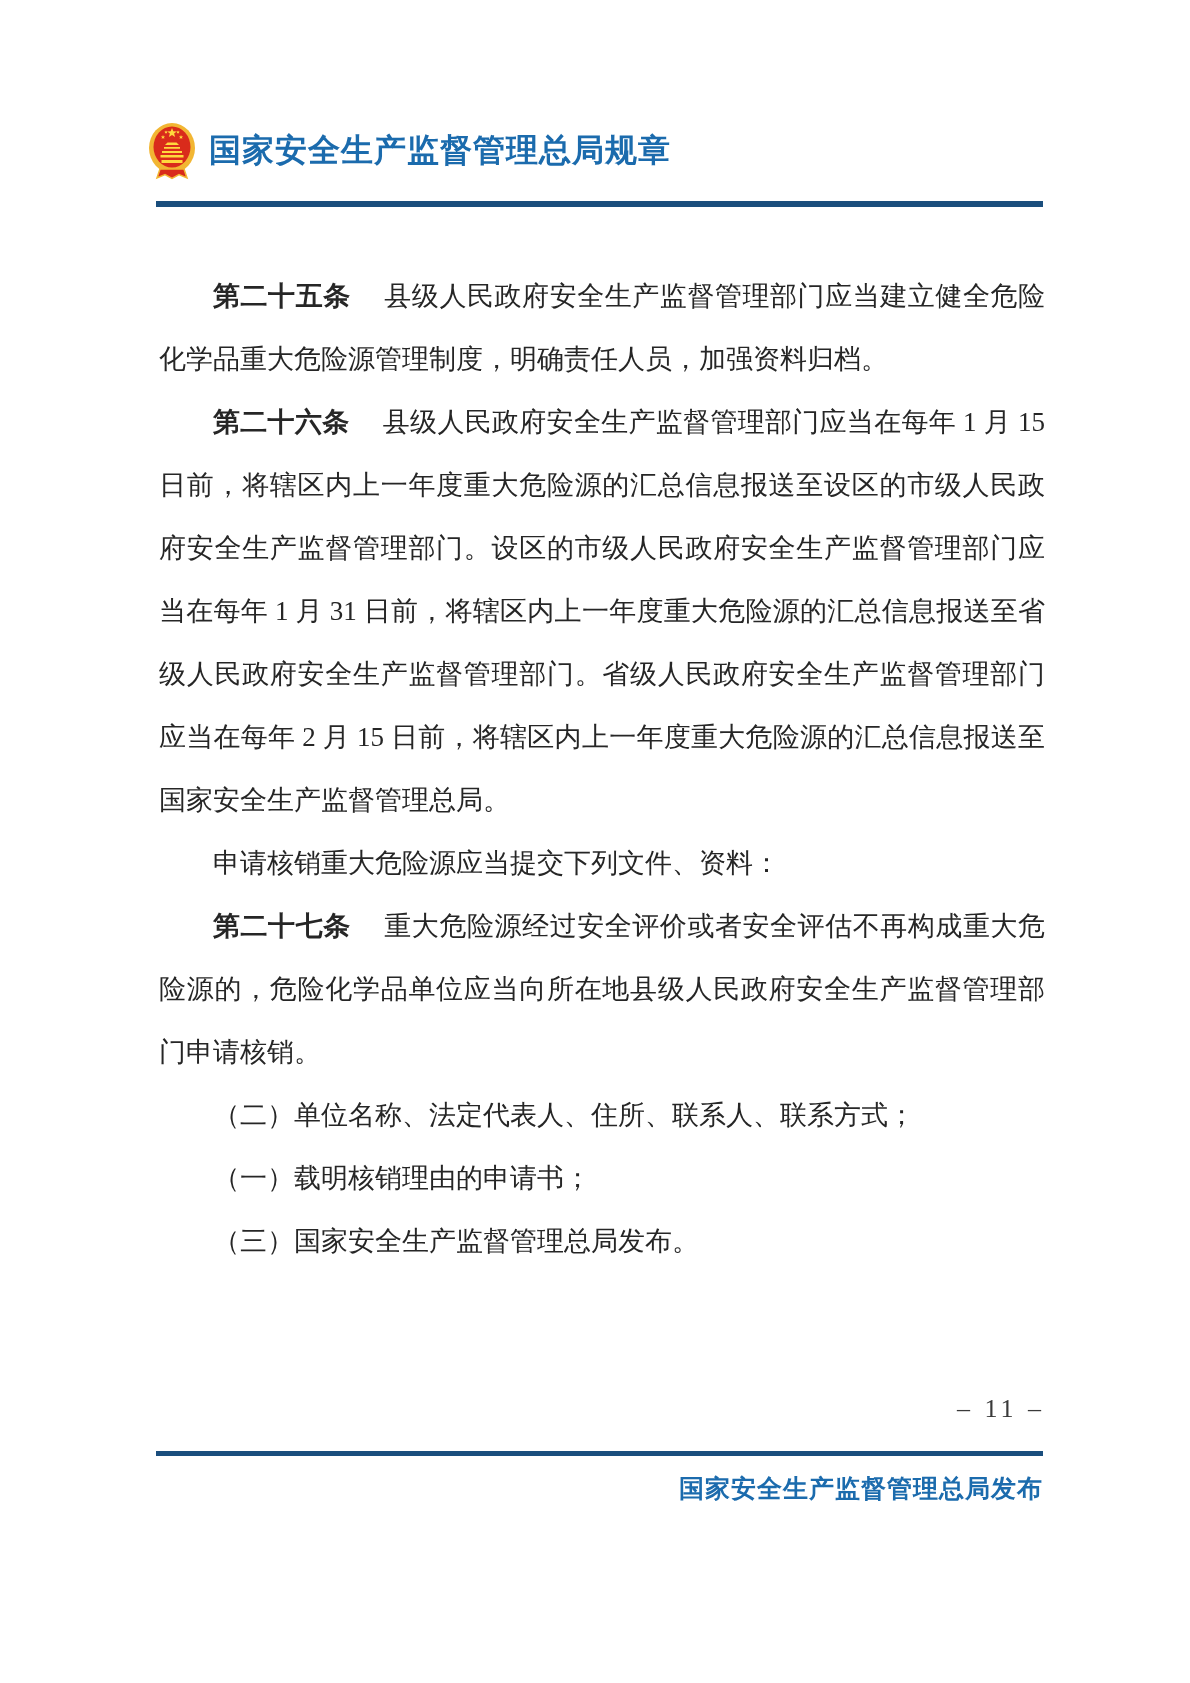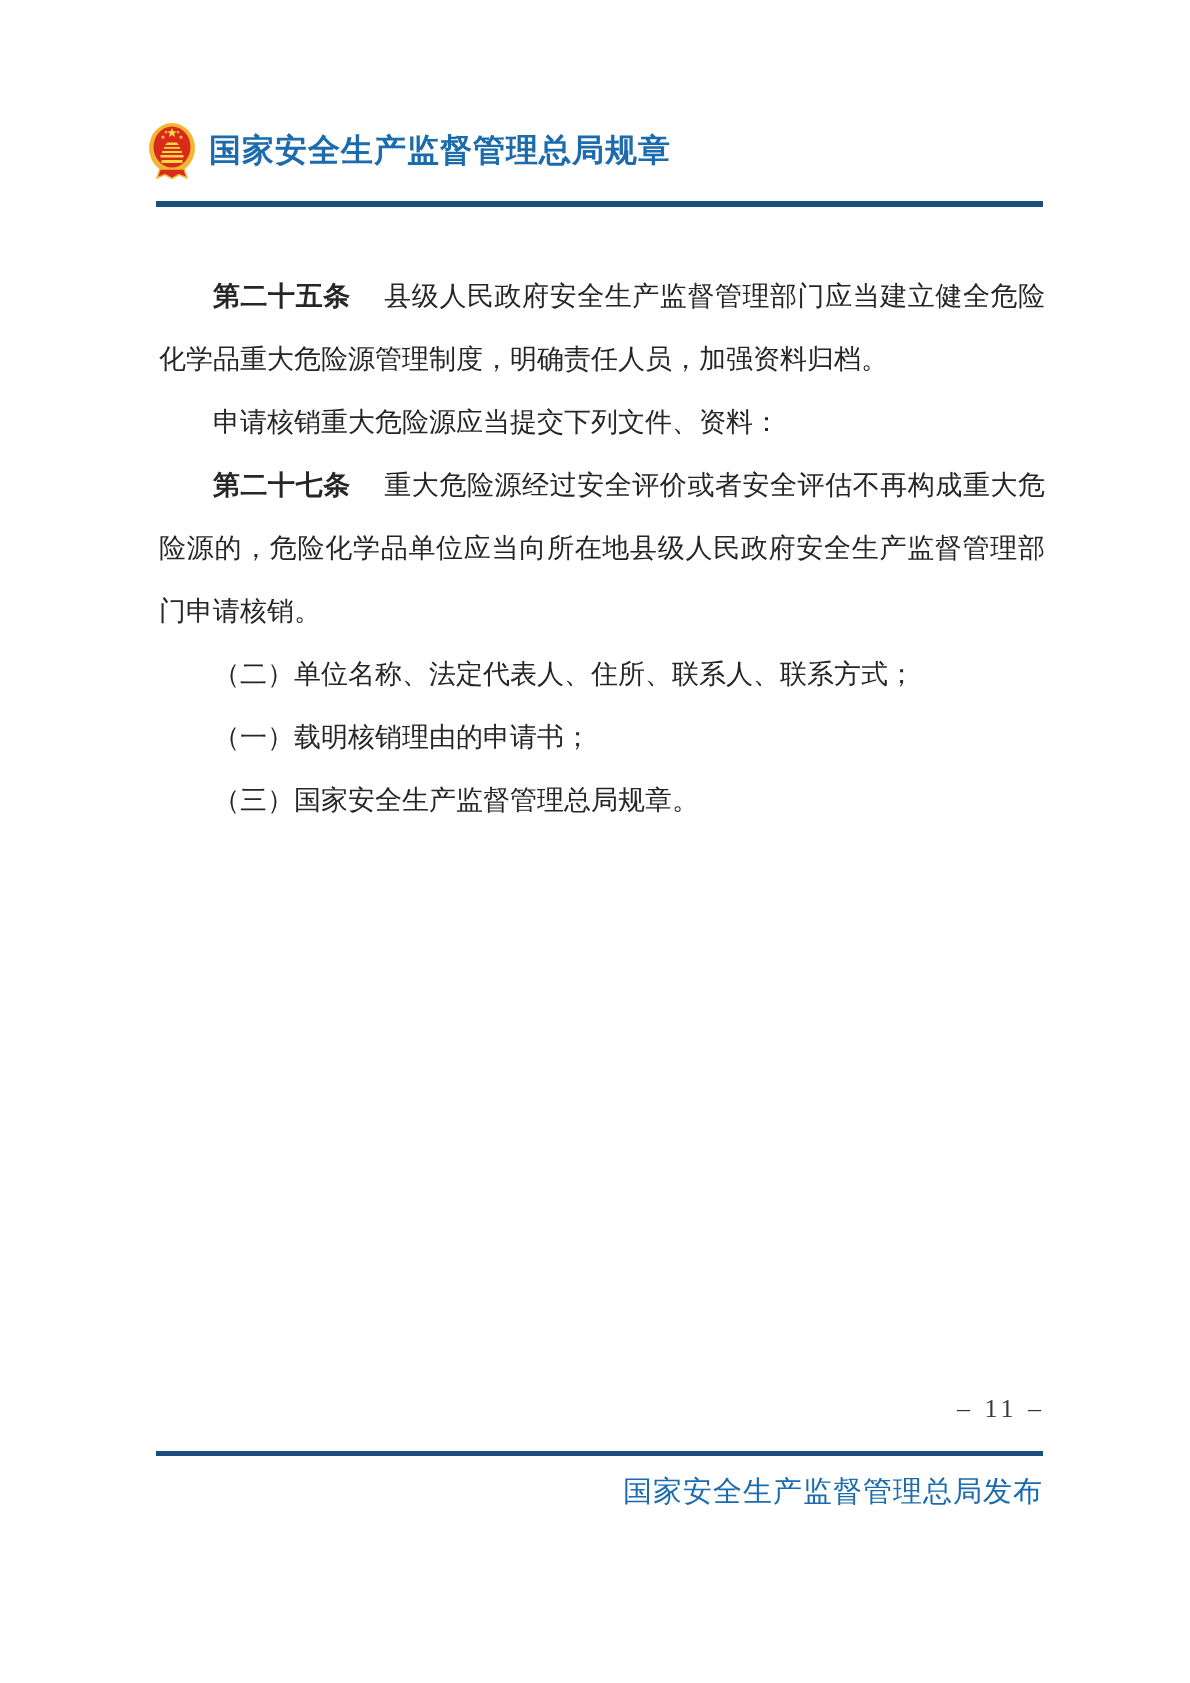--- a/index.html
+++ b/index.html
@@ -75,22 +75,22 @@
     left:156px;
     top:1443px;
     width:887px;
     height:5px;
     background:var(--rule-navy,#1a4e7d);
   }
   .footer-pub{
     position:absolute;
     right:147px;
     top:1464px;
-    font-size:29px;
-    font-weight:400;
+    font-size:25px;
+    font-weight:700;
     color:var(--accent-blue,#1b6bad);
     letter-spacing:1px;
     white-space:nowrap;
   }
 </style>
 </head>
 <body>
 
 <div class="page">
 
@@ -118,25 +118,26 @@
         <rect x="29" y="76" width="42" height="6" fill="#ffd83d"></rect>
       </svg>
     </span>
     <span class="header-title">国家安全生产监督管理总局规章</span>
   </div>
 
   <div class="header-rule"></div>
 
   <div class="doc-body">
       <p class="para"><strong>第二十五条</strong><span>　县级人民政府安全生产监督管理部门应当建立健全危险化学品重大危险源管理制度，明确责任人员，加强资料归档。</span></p>
+      <p class="para"><strong>第二十六条</strong><span>　县级人民政府安全生产监督管理部门应当在每年 1 月 15 日前，将辖区内上一年度重大危险源的汇总信息报送至设区的市级人民政府安全生产监督管理部门。设区的市级人民政府安全生产监督管理部门应当在每年 1 月 31 日前，将辖区内上一年度重大危险源的汇总信息报送至省级人民政府安全生产监督管理部门。省级人民政府安全生产监督管理部门应当在每年 2 月 15 日前，将辖区内上一年度重大危险源的汇总信息报送至国家安全生产监督管理总局。</span></p>
       <p class="para"><span>申请核销重大危险源应当提交下列文件、资料：</span></p>
       <p class="para"><strong>第二十七条</strong><span>　重大危险源经过安全评价或者安全评估不再构成重大危险源的，危险化学品单位应当向所在地县级人民政府安全生产监督管理部门申请核销。</span></p>
       <p class="para"><span>（二）单位名称、法定代表人、住所、联系人、联系方式；</span></p>
       <p class="para"><span>（一）载明核销理由的申请书；</span></p>
-      <p class="para"><span>（三）国家安全生产监督管理总局规章。</span></p>
+      <p class="para"><span>（三）国家安全生产监督管理总局发布。</span></p>
     </div>
 
   <div class="pagenum">– 11 –</div>
 
   <div class="footer-rule"></div>
 
   <div class="footer-pub">国家安全生产监督管理总局发布</div>
 
 </div>
 

